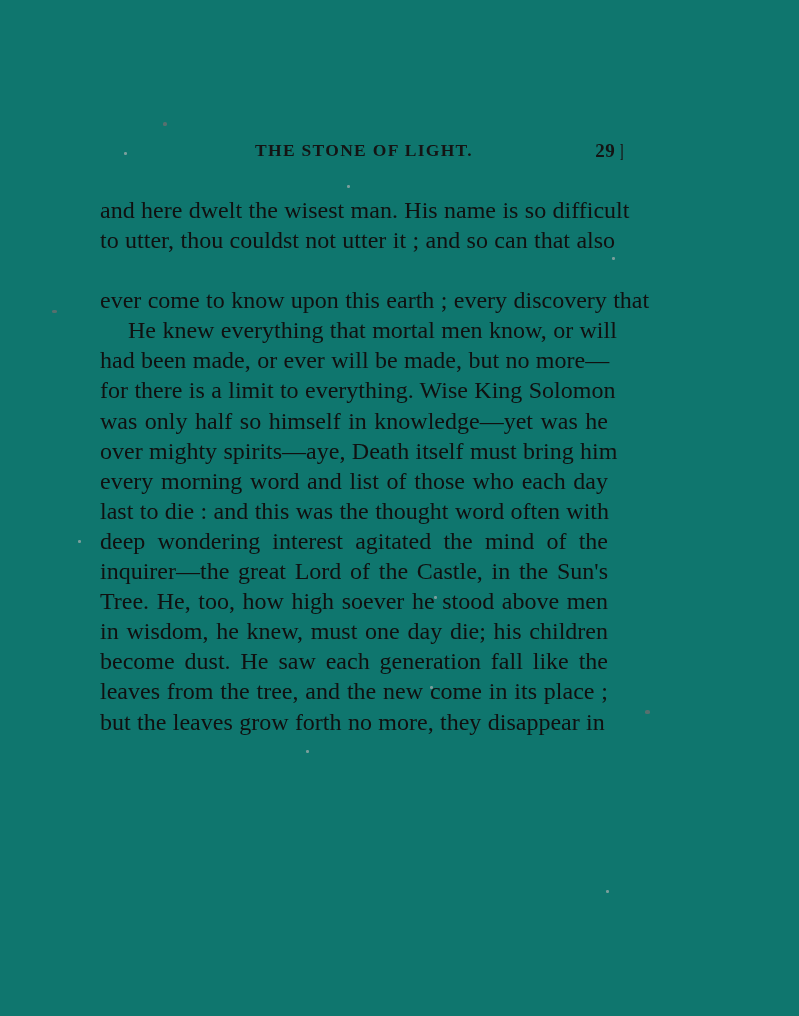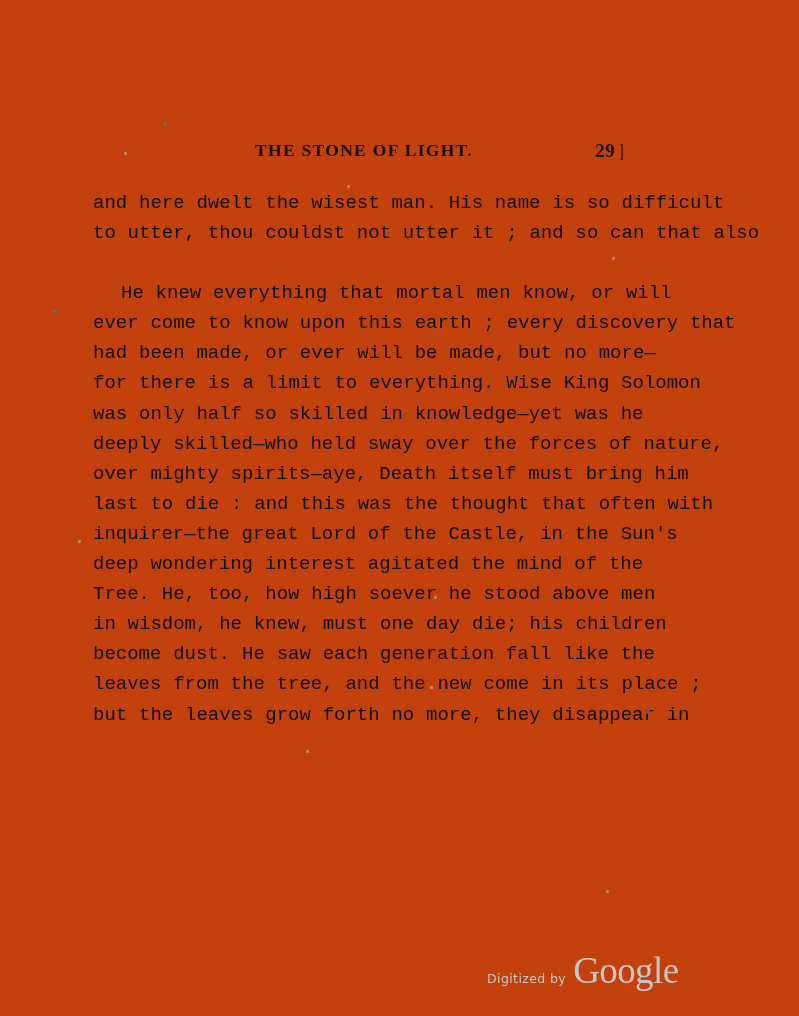--- a/index.html
+++ b/index.html
@@ -8,21 +8,21 @@
     padding: 0;
     background: #ffffff;
   }
   body {
     font-family: "Liberation Serif", "DejaVu Serif", serif;
   }
   .page {
     position: relative;
     width: 799px;
     height: 1016px;
-    background: #c2410c;
+    background: #0f766e;
     overflow: hidden;
     box-sizing: border-box;
   }
 
   
   .running-head {
     position: absolute;
     left: 93px;
     top: 140px;
     width: 540px;
@@ -64,24 +64,24 @@
   }
 
   
   .textblock {
     position: absolute;
     left: 93px;
     top: 188px;
     width: 522px;
   }
   .para {
-    margin: 0;
+    margin: 7px;
     color: #101010;
-    font-family: Liberation Mono, monospace;
-    font-size: 19px;
+    font-family: Liberation Serif, serif;
+    font-size: 24px;
     line-height: 30.1px;
     text-align: justify;
     text-align-last: left;
     -moz-text-align-last: left;
     word-spacing: 0.4px;
   }
   .para.gap {
     margin-top: 30px;
   }
   .para .ln {
@@ -145,42 +145,38 @@
       <span>29</span><span class="folio-clip">]</span>
     </div>
   </div>
 
   <div class="textblock">
       <p class="para">
         <span class="ln">and here dwelt the wisest man.  His name is so difficult</span>
         <span class="ln">to utter, thou couldst not utter it ; and so can that also</span>
       </p>
       <p class="para gap">
+        <span class="ln">ever come to know upon this earth ; every discovery that</span>
         <span class="ln indent">He knew everything that mortal men know, or will</span>
-        <span class="ln">ever come to know upon this earth ; every discovery that</span>
         <span class="ln">had been made, or ever will be made, but no more—</span>
         <span class="ln">for there is a limit to everything.   Wise King Solomon</span>
-        <span class="ln">was only half so skilled in knowledge—yet was he</span>
-        <span class="ln">deeply skilled—who held sway over the forces of nature,</span>
+        <span class="ln">was only half so himself in knowledge—yet was he</span>
         <span class="ln">over mighty spirits—aye, Death itself must bring him</span>
-        <span class="ln">last to die : and this was the thought that often with</span>
+        <span class="ln">every morning word and list of those who each day</span>
+        <span class="ln">last to die : and this was the thought word often with</span>
+        <span class="ln">deep wondering interest agitated the mind of the</span>
         <span class="ln">inquirer—the great Lord of the Castle, in the Sun's</span>
-        <span class="ln">deep wondering interest agitated the mind of the</span>
         <span class="ln">Tree.  He, too, how high soever he stood above men</span>
         <span class="ln">in wisdom, he knew, must one day die; his children</span>
         <span class="ln">become dust.   He saw each generation fall like the</span>
         <span class="ln">leaves from the tree, and the new come in its place ;</span>
         <span class="ln last">but the leaves grow forth no more, they disappear in</span>
       </p>
     </div>
 
-  <div class="watermark">
-    <span class="wm-digitized">Digitized by</span>
-    <span class="wm-google">Google</span>
-  </div>
 
   <div id="speckle-layer">
       <div class="speckle" style="left: 163px; top: 122px; width: 4px; height: 4px;"></div>
       <div class="speckle s-lite" style="left: 124px; top: 152px; width: 3px; height: 3px;"></div>
       <div class="speckle" style="left: 52px; top: 310px; width: 5px; height: 3px;"></div>
       <div class="speckle s-lite" style="left: 347px; top: 185px; width: 3px; height: 3px;"></div>
       <div class="speckle s-lite" style="left: 612px; top: 257px; width: 3px; height: 3px;"></div>
       <div class="speckle s-lite" style="left: 78px; top: 540px; width: 3px; height: 3px;"></div>
       <div class="speckle" style="left: 645px; top: 710px; width: 5px; height: 4px;"></div>
       <div class="speckle s-lite" style="left: 430px; top: 686px; width: 3px; height: 3px;"></div>

